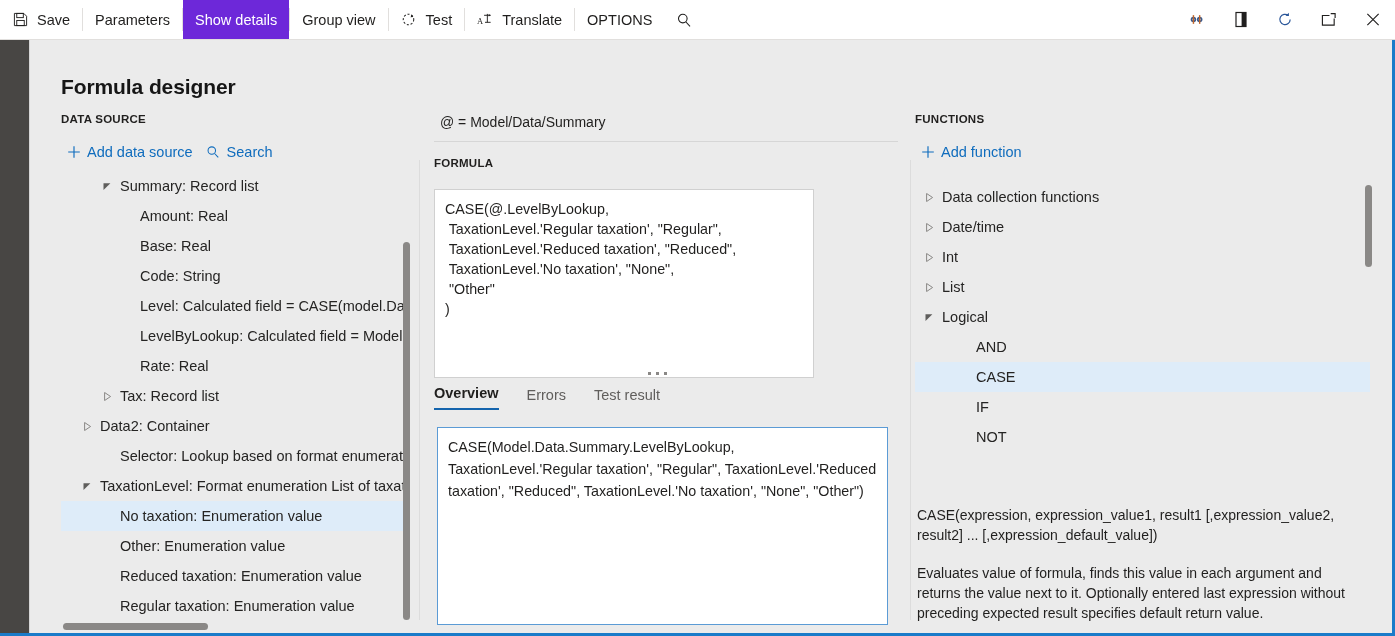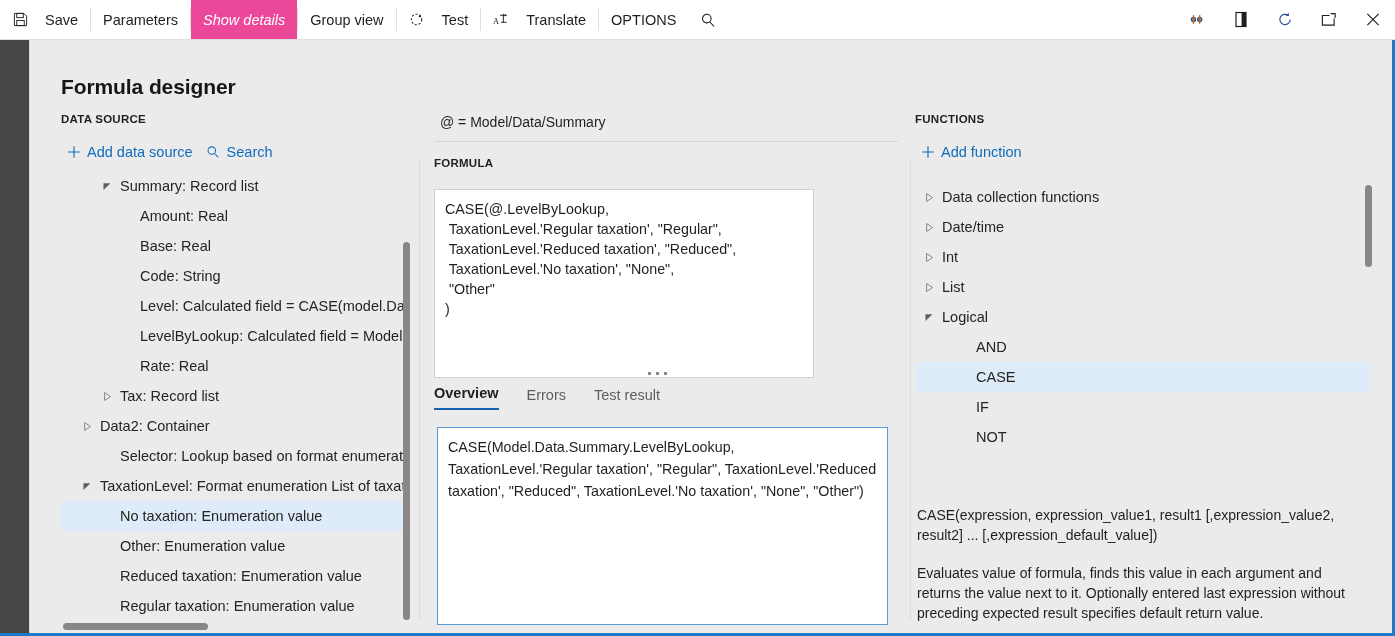--- a/index.html
+++ b/index.html
@@ -33,32 +33,31 @@
     align-items: stretch;
   }
   .tb-right {
     margin-left: auto;
     display: flex;
     align-items: stretch;
   }
   .tb-item {
     display: flex;
     align-items: center;
-    gap: 17px;
+    gap: 9px;
     padding: 0 12px;
     font-size: 14.5px;
     color: #201f1e;
     cursor: default;
     white-space: nowrap;
     position: relative;
   }
   .tb-item.selected {
-    background: #ec4899;
+    background: #6d28d9;
     color: #ffffff;
-    font-style: italic;
   }
   .tb-sep {
     width: 1px;
     background: #e1dfdd;
     margin: 8px 0;
     flex: 0 0 1px;
   }
   .tb-icon {
     display: inline-flex;
     align-items: center;

